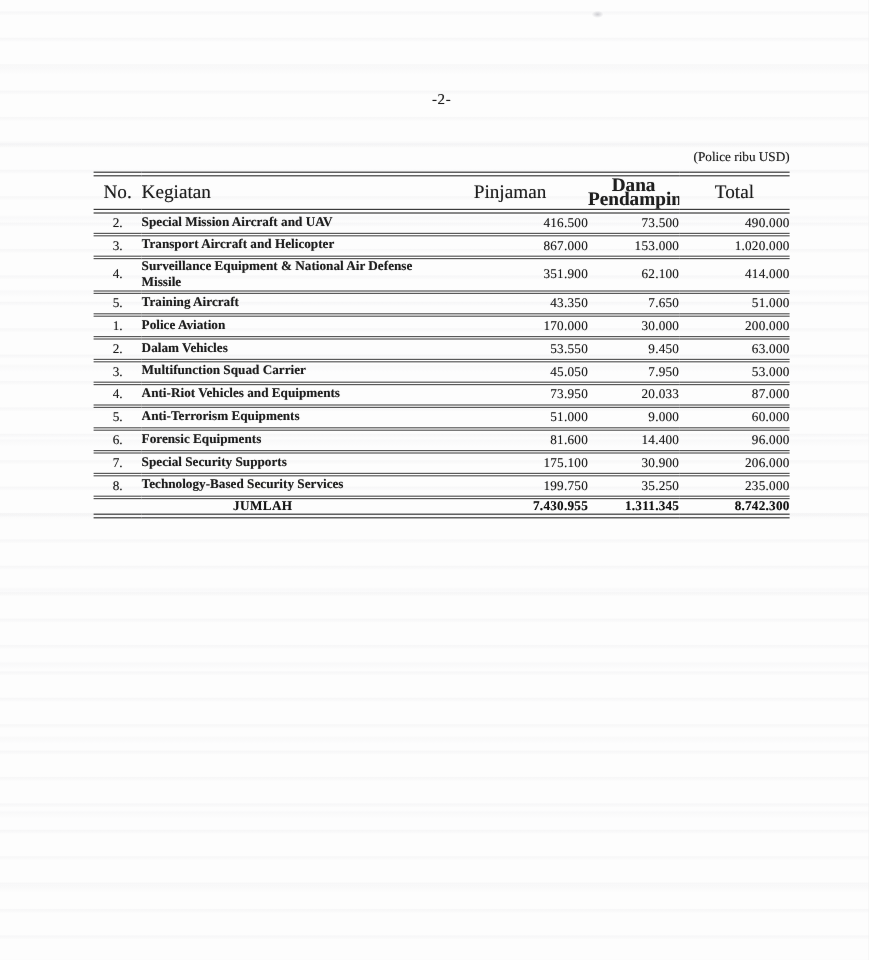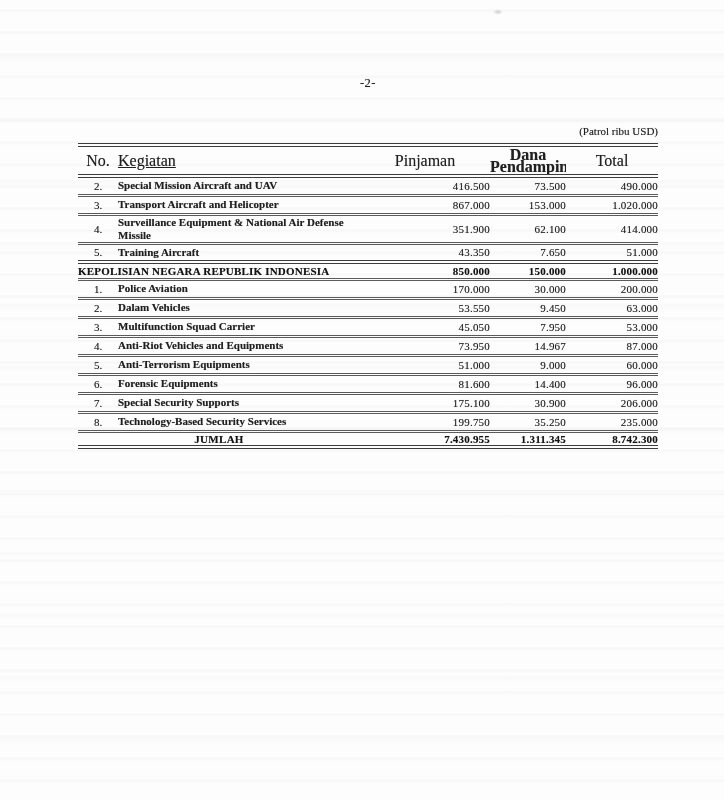--- a/index.html
+++ b/index.html
@@ -39,42 +39,42 @@
     border-top:4px double #3c3c3c;
     border-bottom:4px double #3c3c3c;
   }
   table.budget td, table.budget th{
     padding:0;vertical-align:middle;
     text-shadow:0 0 0.7px rgba(50,50,50,0.5);
     overflow:hidden;
   }
   thead tr{height:31px;border-bottom:4px double #3c3c3c;}
   th{font-weight:normal;text-align:center;font-size:16px;}
-  th.col-keg{text-align:left;padding-left:3px;text-decoration:underline;}
+  th.col-keg{text-align:left;padding-left:3px;}
   th.col-pin{padding-left:20px;margin-top:18px;}
   th.col-dana{line-height:12px;font-weight:bold;}
   tbody tr{height:19px;border-bottom:3px double #5a5a5a;}
   tbody tr.section{height:17px;border-top:4px double #3c3c3c;}
   tfoot tr{height:13px;}
   td.no{text-align:center;padding-right:4px;}
   td.keg{text-align:left;padding:2px 45px 2px 10px;line-height:13px;font-weight:bold;}
   td.num{text-align:right;padding-right:10px;letter-spacing:0.2px;}
   tr.section td{font-weight:bold;color:#141414;}
   td.section-label{text-align:left;padding-left:7px;letter-spacing:0.2px;}
   tfoot td{font-weight:bold;color:#141414;}
   td.jumlah{text-align:center;padding-left:52px;letter-spacing:0.3px;}
 </style>
 </head>
 <body>
 
 <div class="page">
   <div class="scan-smudge"></div>
   <div class="content">
     <div class="page-number">-2-</div>
-    <div class="unit-note">(Patrol ribu USD)</div>
+    <div class="unit-note">(Police ribu USD)</div>
     <table class="budget">
       <colgroup>
         <col style="width:40px">
           <col style="width:242px">
           <col style="width:130px">
           <col style="width:76px">
           <col style="width:92px">
       </colgroup>
       <thead>
         <tr>
@@ -107,26 +107,20 @@
     <td class="num">62.100</td>
     <td class="num">414.000</td>
   </tr>
           <tr>
     <td class="no">5.</td>
     <td class="keg">Training Aircraft</td>
     <td class="num">43.350</td>
     <td class="num">7.650</td>
     <td class="num">51.000</td>
   </tr>
-          <tr class="section">
-    <td colspan="2" class="section-label">KEPOLISIAN NEGARA REPUBLIK INDONESIA</td>
-    <td class="num">850.000</td>
-    <td class="num">150.000</td>
-    <td class="num">1.000.000</td>
-  </tr>
           <tr>
     <td class="no">1.</td>
     <td class="keg">Police Aviation</td>
     <td class="num">170.000</td>
     <td class="num">30.000</td>
     <td class="num">200.000</td>
   </tr>
           <tr>
     <td class="no">2.</td>
     <td class="keg">Dalam Vehicles</td>
@@ -138,21 +132,21 @@
     <td class="no">3.</td>
     <td class="keg">Multifunction Squad Carrier</td>
     <td class="num">45.050</td>
     <td class="num">7.950</td>
     <td class="num">53.000</td>
   </tr>
           <tr>
     <td class="no">4.</td>
     <td class="keg">Anti-Riot Vehicles and Equipments</td>
     <td class="num">73.950</td>
-    <td class="num">14.967</td>
+    <td class="num">20.033</td>
     <td class="num">87.000</td>
   </tr>
           <tr>
     <td class="no">5.</td>
     <td class="keg">Anti-Terrorism Equipments</td>
     <td class="num">51.000</td>
     <td class="num">9.000</td>
     <td class="num">60.000</td>
   </tr>
           <tr>

